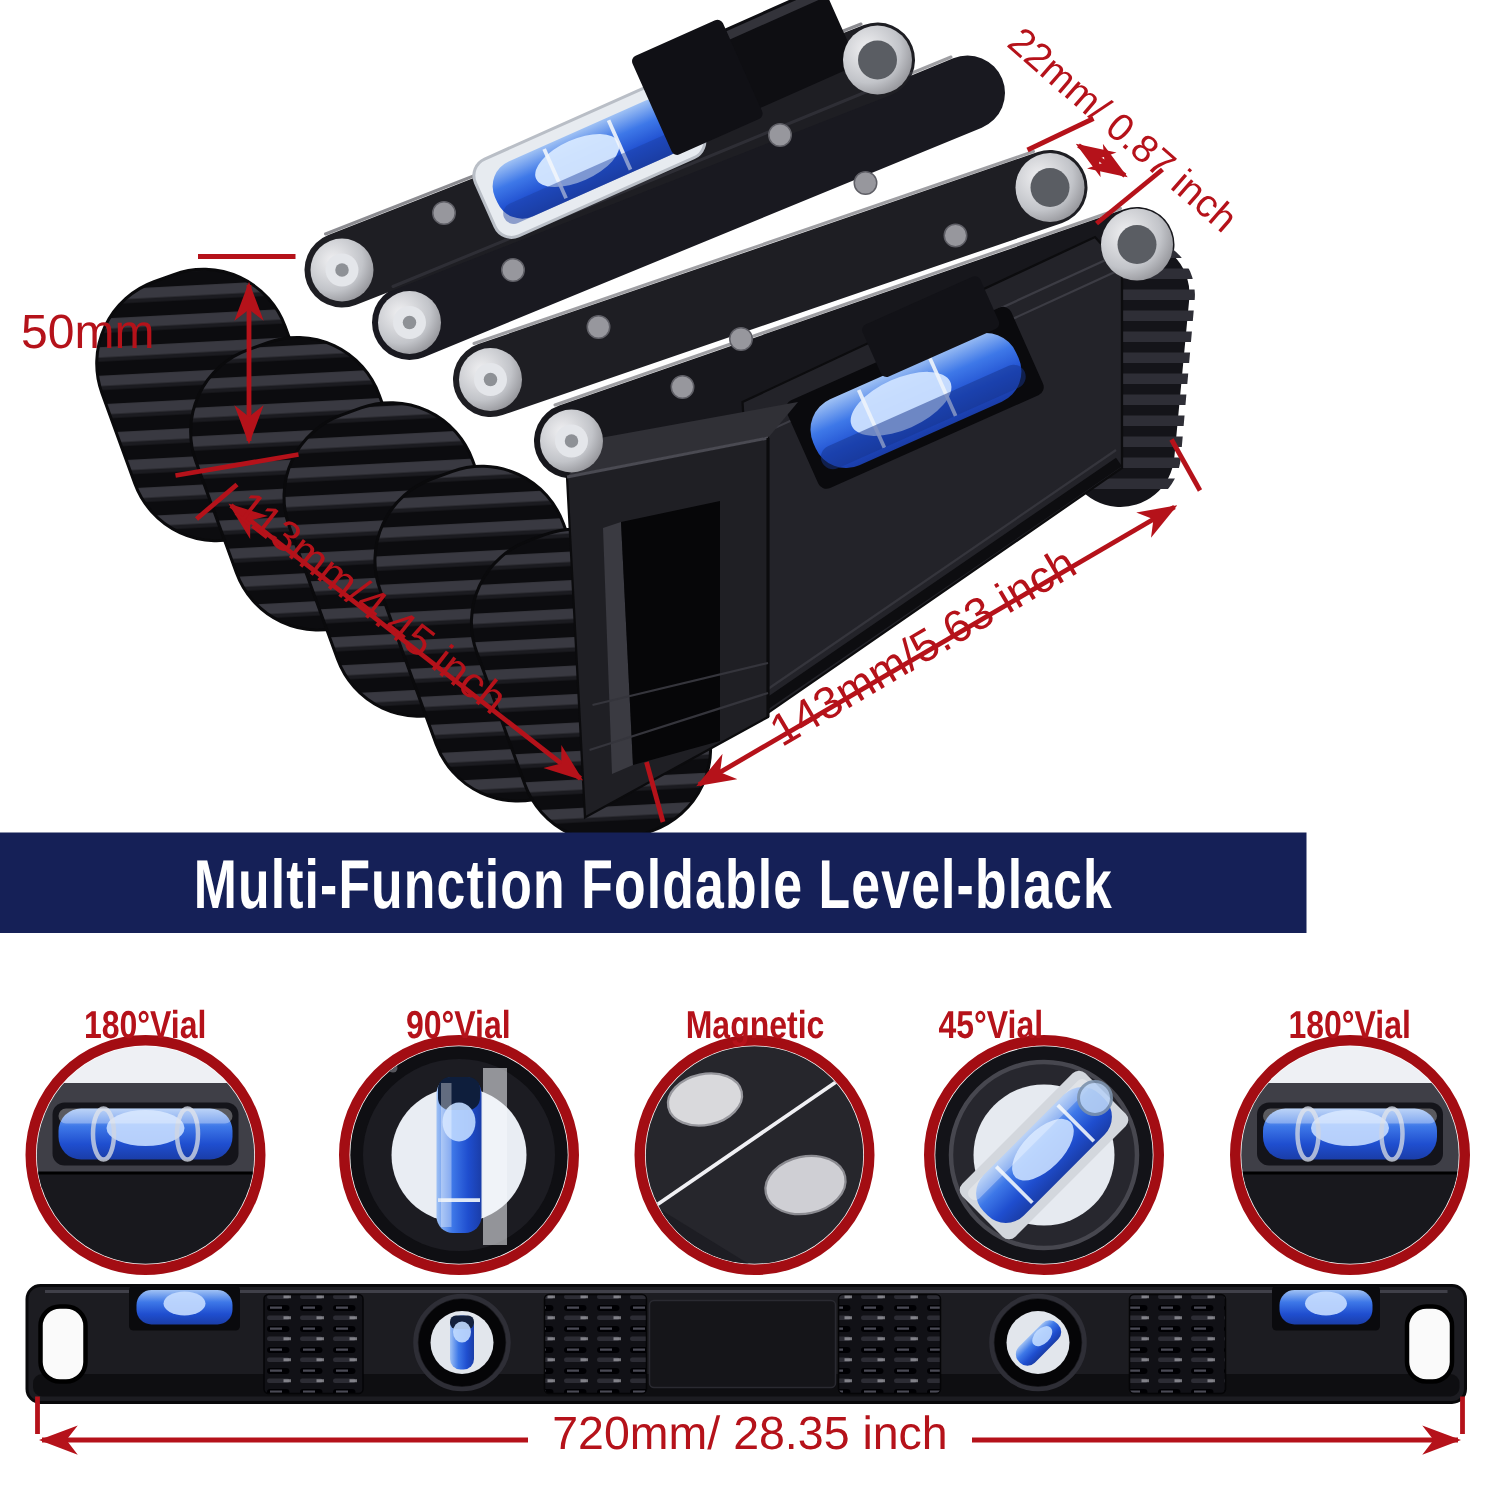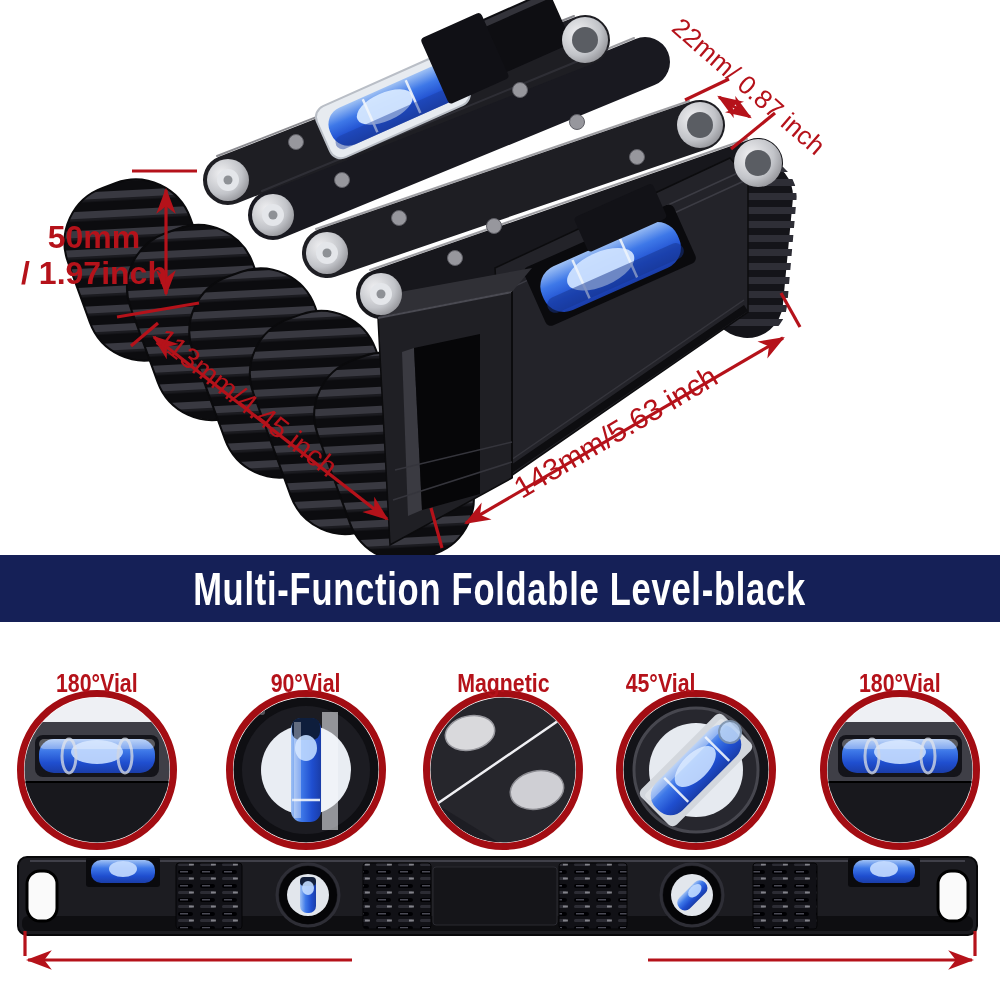--- a/index.html
+++ b/index.html
@@ -1,25 +1,25 @@
 <!DOCTYPE html>
 <html><head>
 <meta charset="utf-8">
 <style>
   html,body{margin:0;padding:0;background:#fff;}
   .stage{position:relative;width:1000px;height:1000px;background:#ffffff;overflow:hidden;
          font-family:"Liberation Sans",sans-serif;--red:#b5121a;}
   .stage svg.scene{position:absolute;left:0;top:0;}
   .dim{position:absolute;color:var(--red);white-space:nowrap;font-weight:normal;}
   .d22{left:686px;top:12px;font-size:26px;transform:rotate(41deg);transform-origin:0 0;}
-  .d50{left:14px;top:220px;width:160px;font-size:32px;line-height:1.12;text-align:center;font-weight:bold;}
+  .d50{left:14px;top:204px;width:160px;font-size:32px;line-height:1.12;}
   .d113{left:170px;top:322px;font-size:29px;transform:rotate(38deg);transform-origin:0 0;}
   .d143{left:508px;top:476px;font-size:30px;transform:rotate(-30.5deg);transform-origin:0 0;}
   .d720{left:330px;top:938px;width:340px;font-size:31px;text-align:center;}
-  .banner{position:absolute;left:0;top:555px;width:1000px;height:67px;background:#152057;
+  .banner{position:absolute;left:0;top:555px;width:871px;height:67px;background:#152057;
           display:flex;align-items:center;justify-content:center;}
   .banner-text{color:#ffffff;font-weight:bold;font-size:46px;letter-spacing:1px;
                display:inline-block;transform:scaleX(.75);white-space:nowrap;}
   .flabel{position:absolute;top:644px;width:170px;text-align:center;color:var(--red);
           font-weight:bold;font-size:26px;margin-top:24px;}
   .flabel .cond{display:inline-block;transform:scaleX(.82);white-space:nowrap;}
 </style>
 </head>
 <body>
 
@@ -350,31 +350,31 @@
     <line x1="975" y1="931" x2="975" y2="956"></line>
     <line x1="352" y1="960" x2="28" y2="960" marker-end="url(#arrE)"></line>
     <line x1="648" y1="960" x2="972" y2="960" marker-end="url(#arrE)"></line>
   </g>
 </svg>
 
 <div class="dim d22">22mm/ 0.87 inch</div>
 
 <div class="dim d50">
   <div>50mm</div>
-  <div>/ 1.97inch</div>
 </div>
 
 <div class="dim d113">113mm/4.45 inch</div>
 
 <div class="dim d143">143mm/5.63 inch</div>
 
 <div class="banner">
   <span class="banner-text">Multi-Function Foldable Level-black</span>
 </div>
 
 <div class="flabel" style="left:12px"><span class="cond">180°Vial</span></div>
 <div class="flabel" style="left:221px"><span class="cond">90°Vial</span></div>
 <div class="flabel" style="left:418px"><span class="cond">Magnetic</span></div>
 <div class="flabel" style="left:576px"><span class="cond">45°Vial</span></div>
 <div class="flabel" style="left:815px"><span class="cond">180°Vial</span></div>
 
+<div class="dim d720">720mm/ 28.35 inch</div>
 
 </div>
 
 </body></html>

